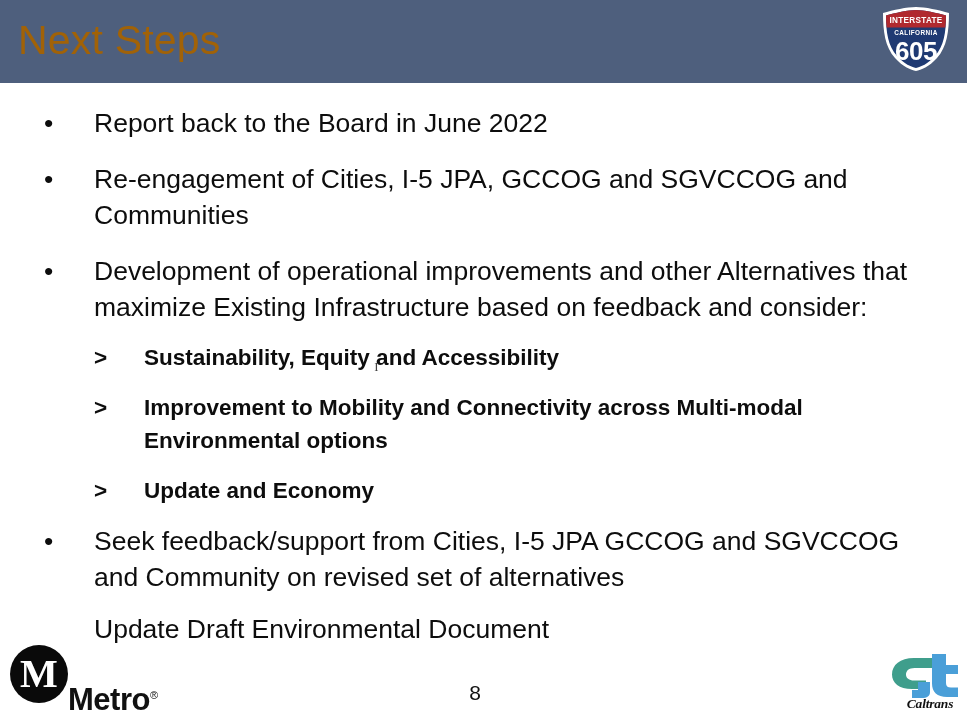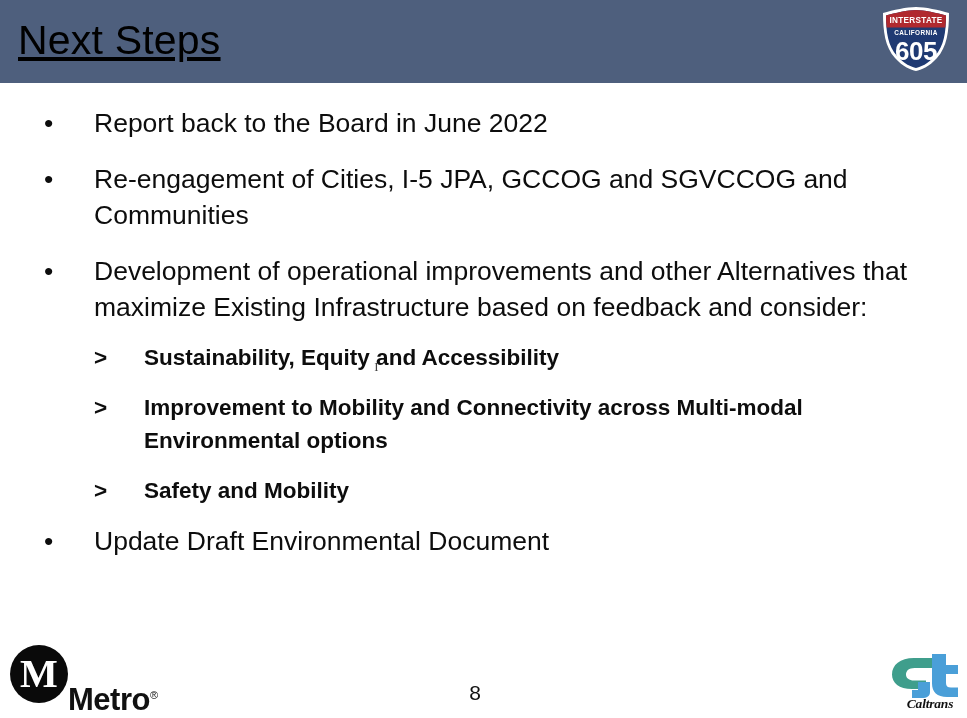--- a/index.html
+++ b/index.html
@@ -26,25 +26,24 @@
     width: 967px;
     height: 83px;
     background: #4e5f7d;
   }
   .slide-title {
     position: absolute;
     left: 18px;
     top: 12px;
     font-size: 41px;
     line-height: 56px;
-    color: #000000;
+    color: #a16207;
     font-weight: 400;
     letter-spacing: 0.2px;
     white-space: nowrap;
-    text-decoration: underline;
   }
 
   
   .shield-wrap {
     position: absolute;
     left: 879px;
     top: 5px;
     width: 74px;
     height: 68px;
   }
@@ -226,25 +225,26 @@
         <span class="row-text">Sustainability, Equity and Accessibility</span>
       </li>
 
       <li class="bullet-row lvl2 gap-sm" style="margin-top:17px;">
         <span class="marker">&gt;</span>
         <span class="row-text">Improvement to Mobility and Connectivity across Multi-modal Environmental options</span>
       </li>
 
       <li class="bullet-row lvl2 gap-sm" style="margin-top:17px;">
         <span class="marker">&gt;</span>
-        <span class="row-text">Safety and Mobility</span>
+        <span class="row-text">Update and Economy</span>
       </li>
 
       <li class="bullet-row lvl1 gap-sm" style="margin-top:15px;">
         <span class="marker">•</span>
+        <span class="row-text">Seek feedback/support from Cities, I-5 JPA GCCOG and SGVCCOG and Community on revised set of alternatives</span>
       </li>
 
       <li class="bullet-row lvl1" style="margin-top:16px;">
         <span class="marker"></span>
         <span class="row-text">Update Draft Environmental Document</span>
       </li>
 
     </ul>
   </div>
 

